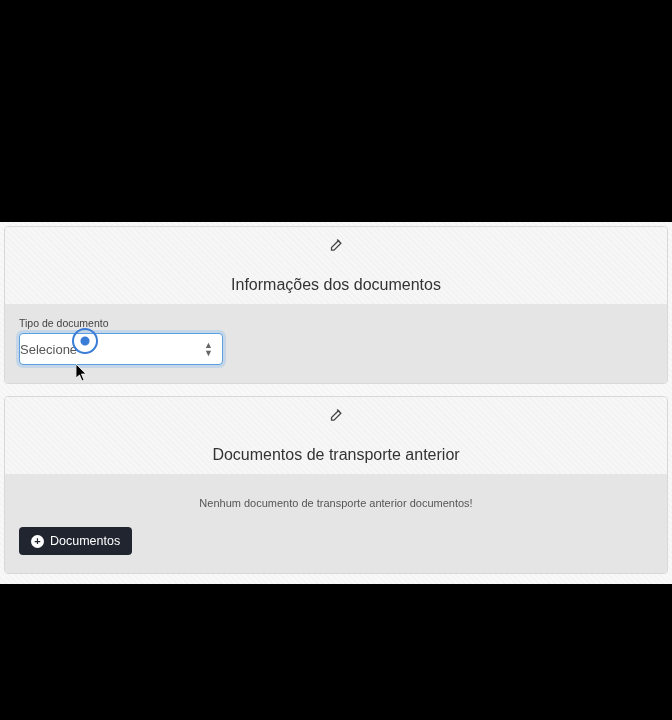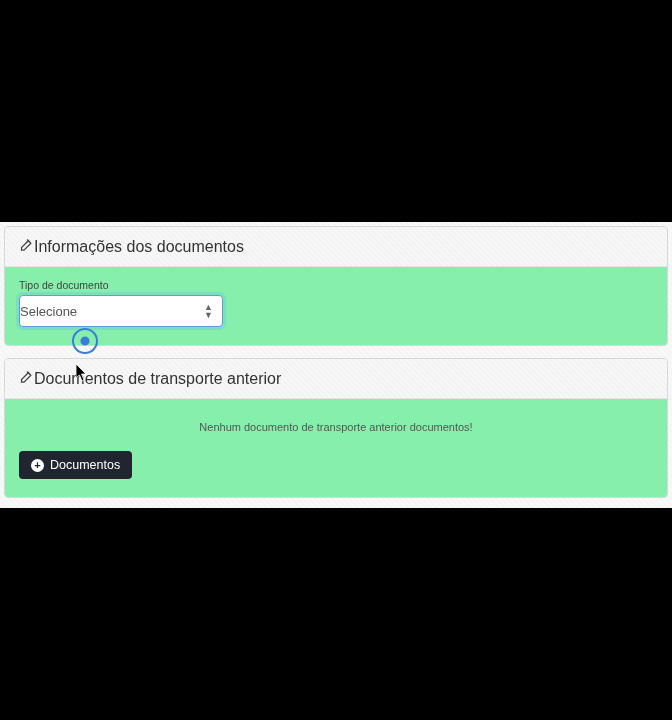--- a/index.html
+++ b/index.html
@@ -22,29 +22,30 @@
     border-radius: 4px;
     margin-bottom: 12px;
     background: #fafafa;
     overflow: hidden;
   }
   .panel-header {
     padding: 10px 14px;
     border-bottom: 1px solid #e6e6e6;
     background: repeating-linear-gradient(45deg,#f3f3f3 0 2px,#f7f7f7 2px 4px);
     display: flex;
-    align-items: flex-end;
-    gap: 0;
+    align-items: center;
+    gap: 20px;
     font-size: 16px;
     color: #333;
     font-weight: 500;
+    flex-direction: column;
   }
   .panel-body {
     padding: 12px 14px 18px 14px;
-    background: #86efac;
+    background: #e5e5e5;
   }
   .form-label {
     font-size: 10.5px;
     color: #444;
     margin-bottom: 4px;
     display: block;
   }
   .select-wrap {
     position: relative;
     width: 204px;

